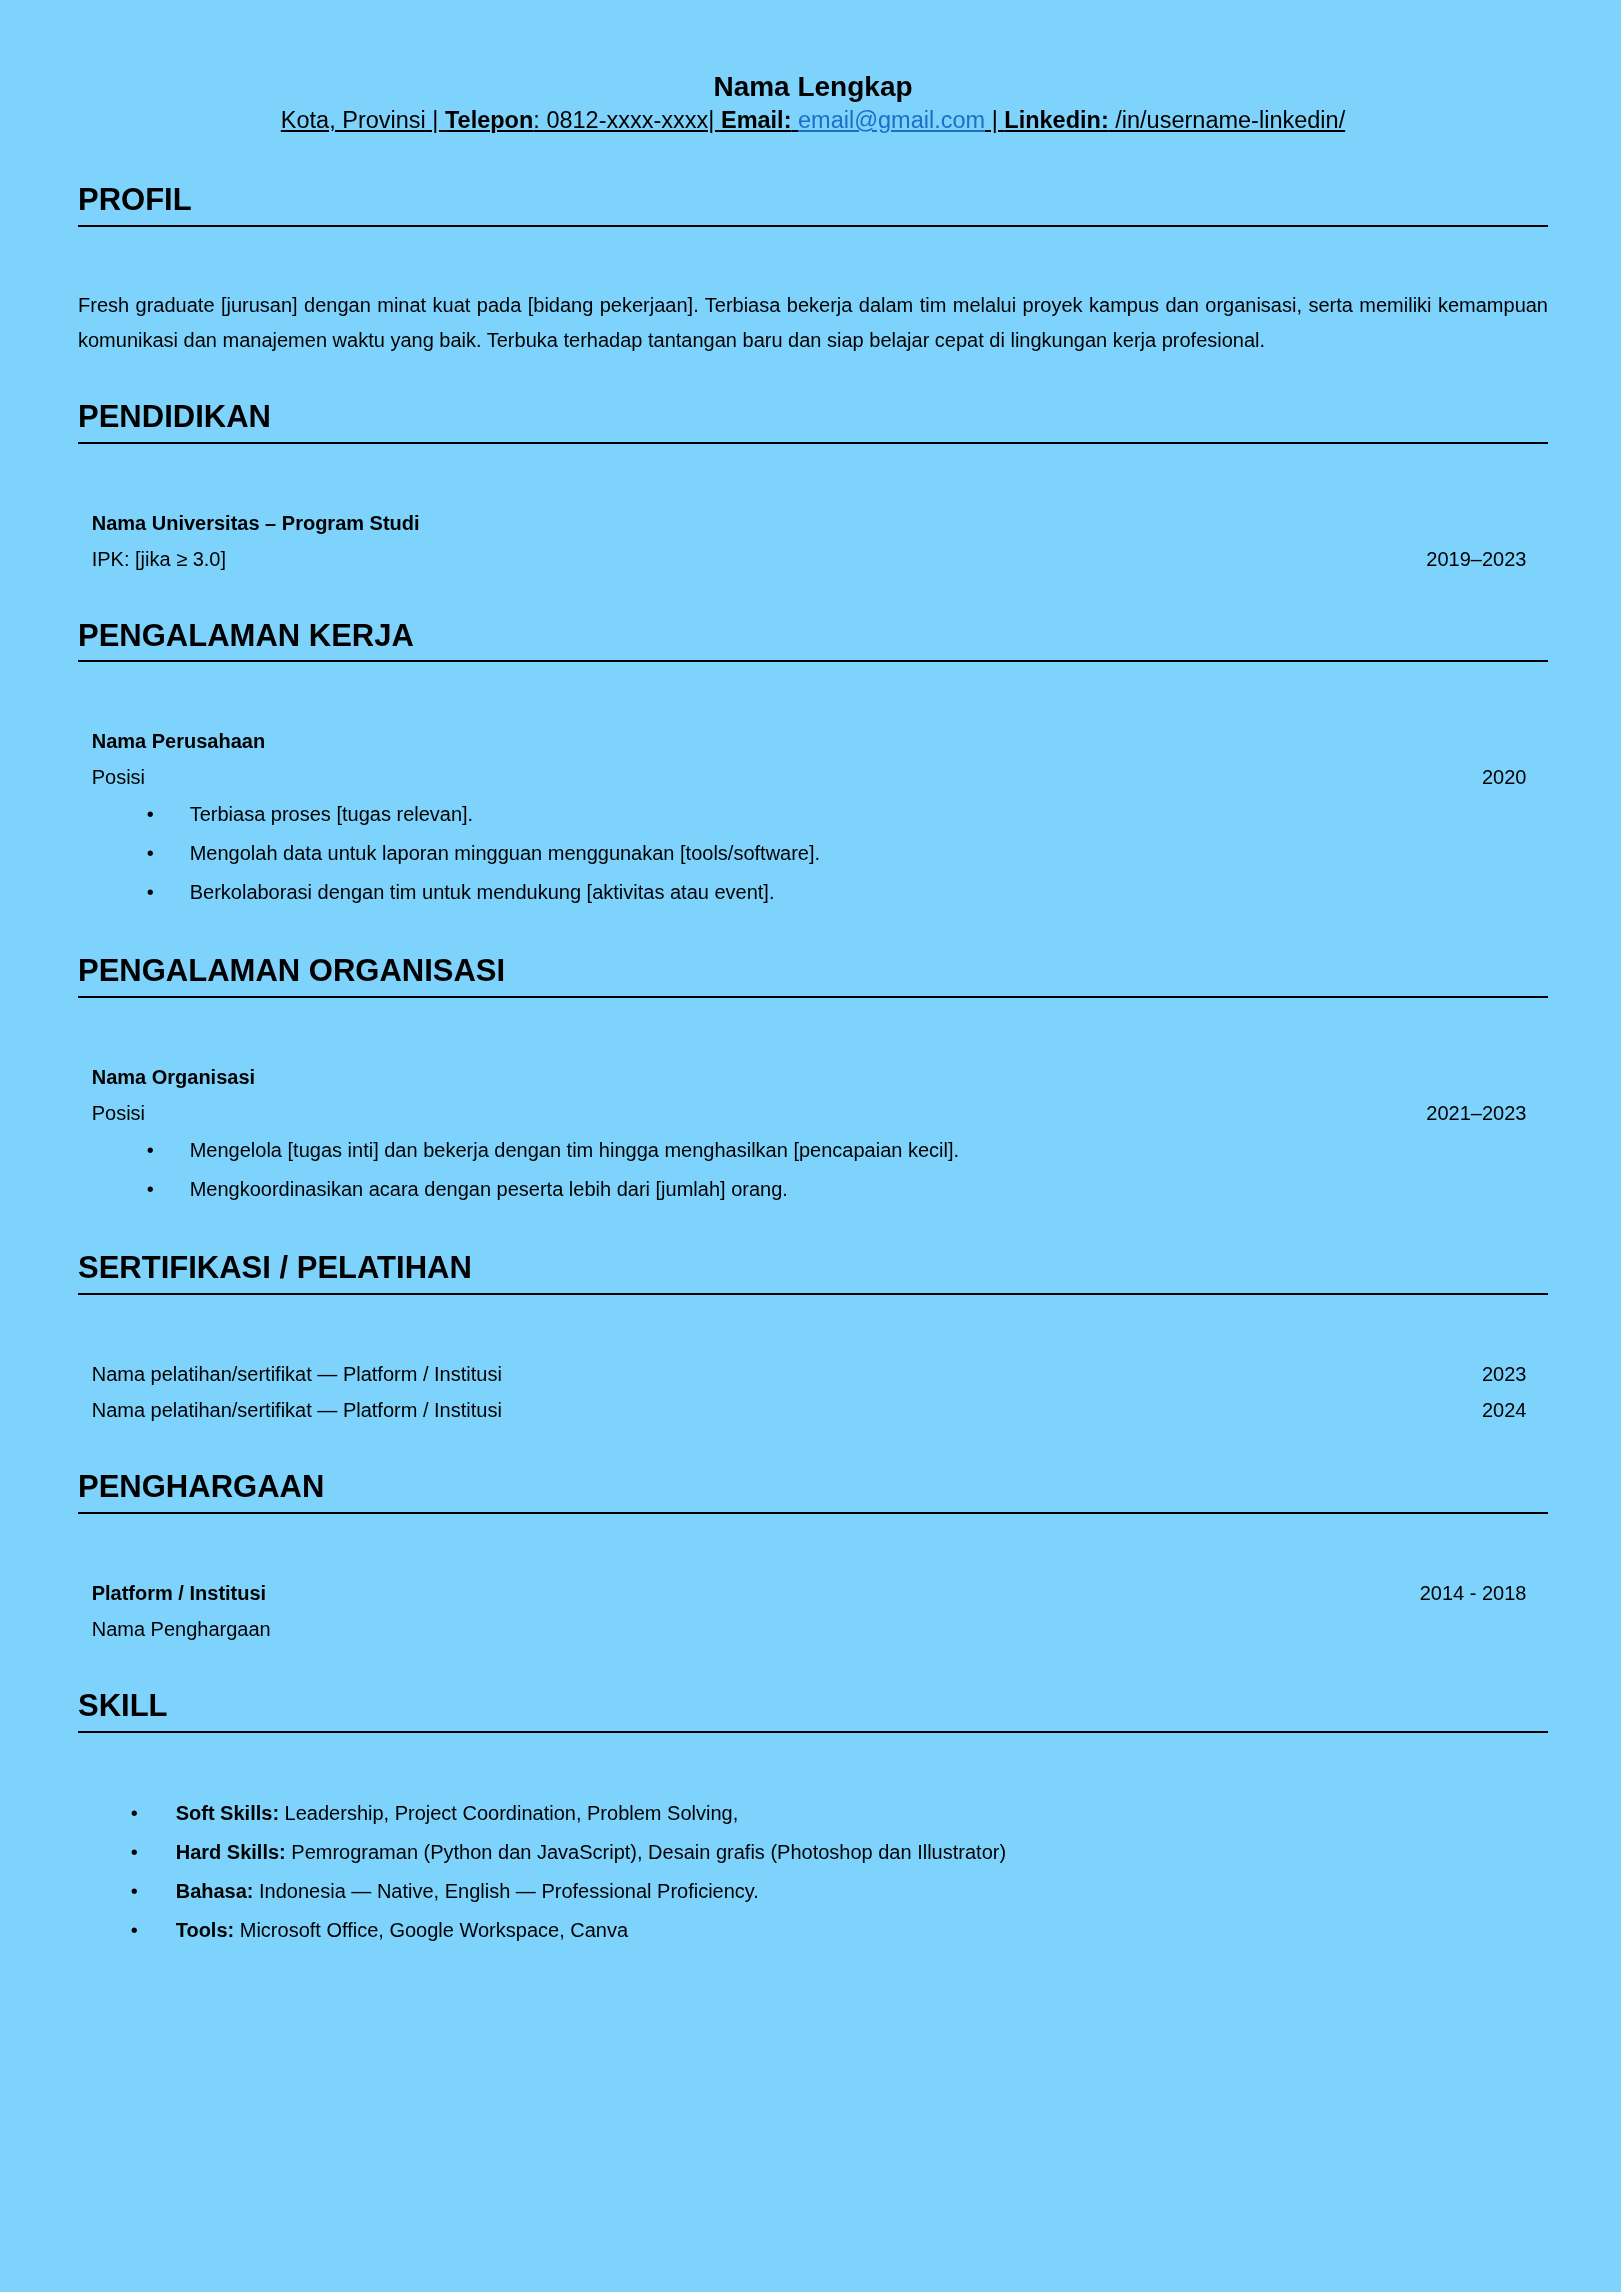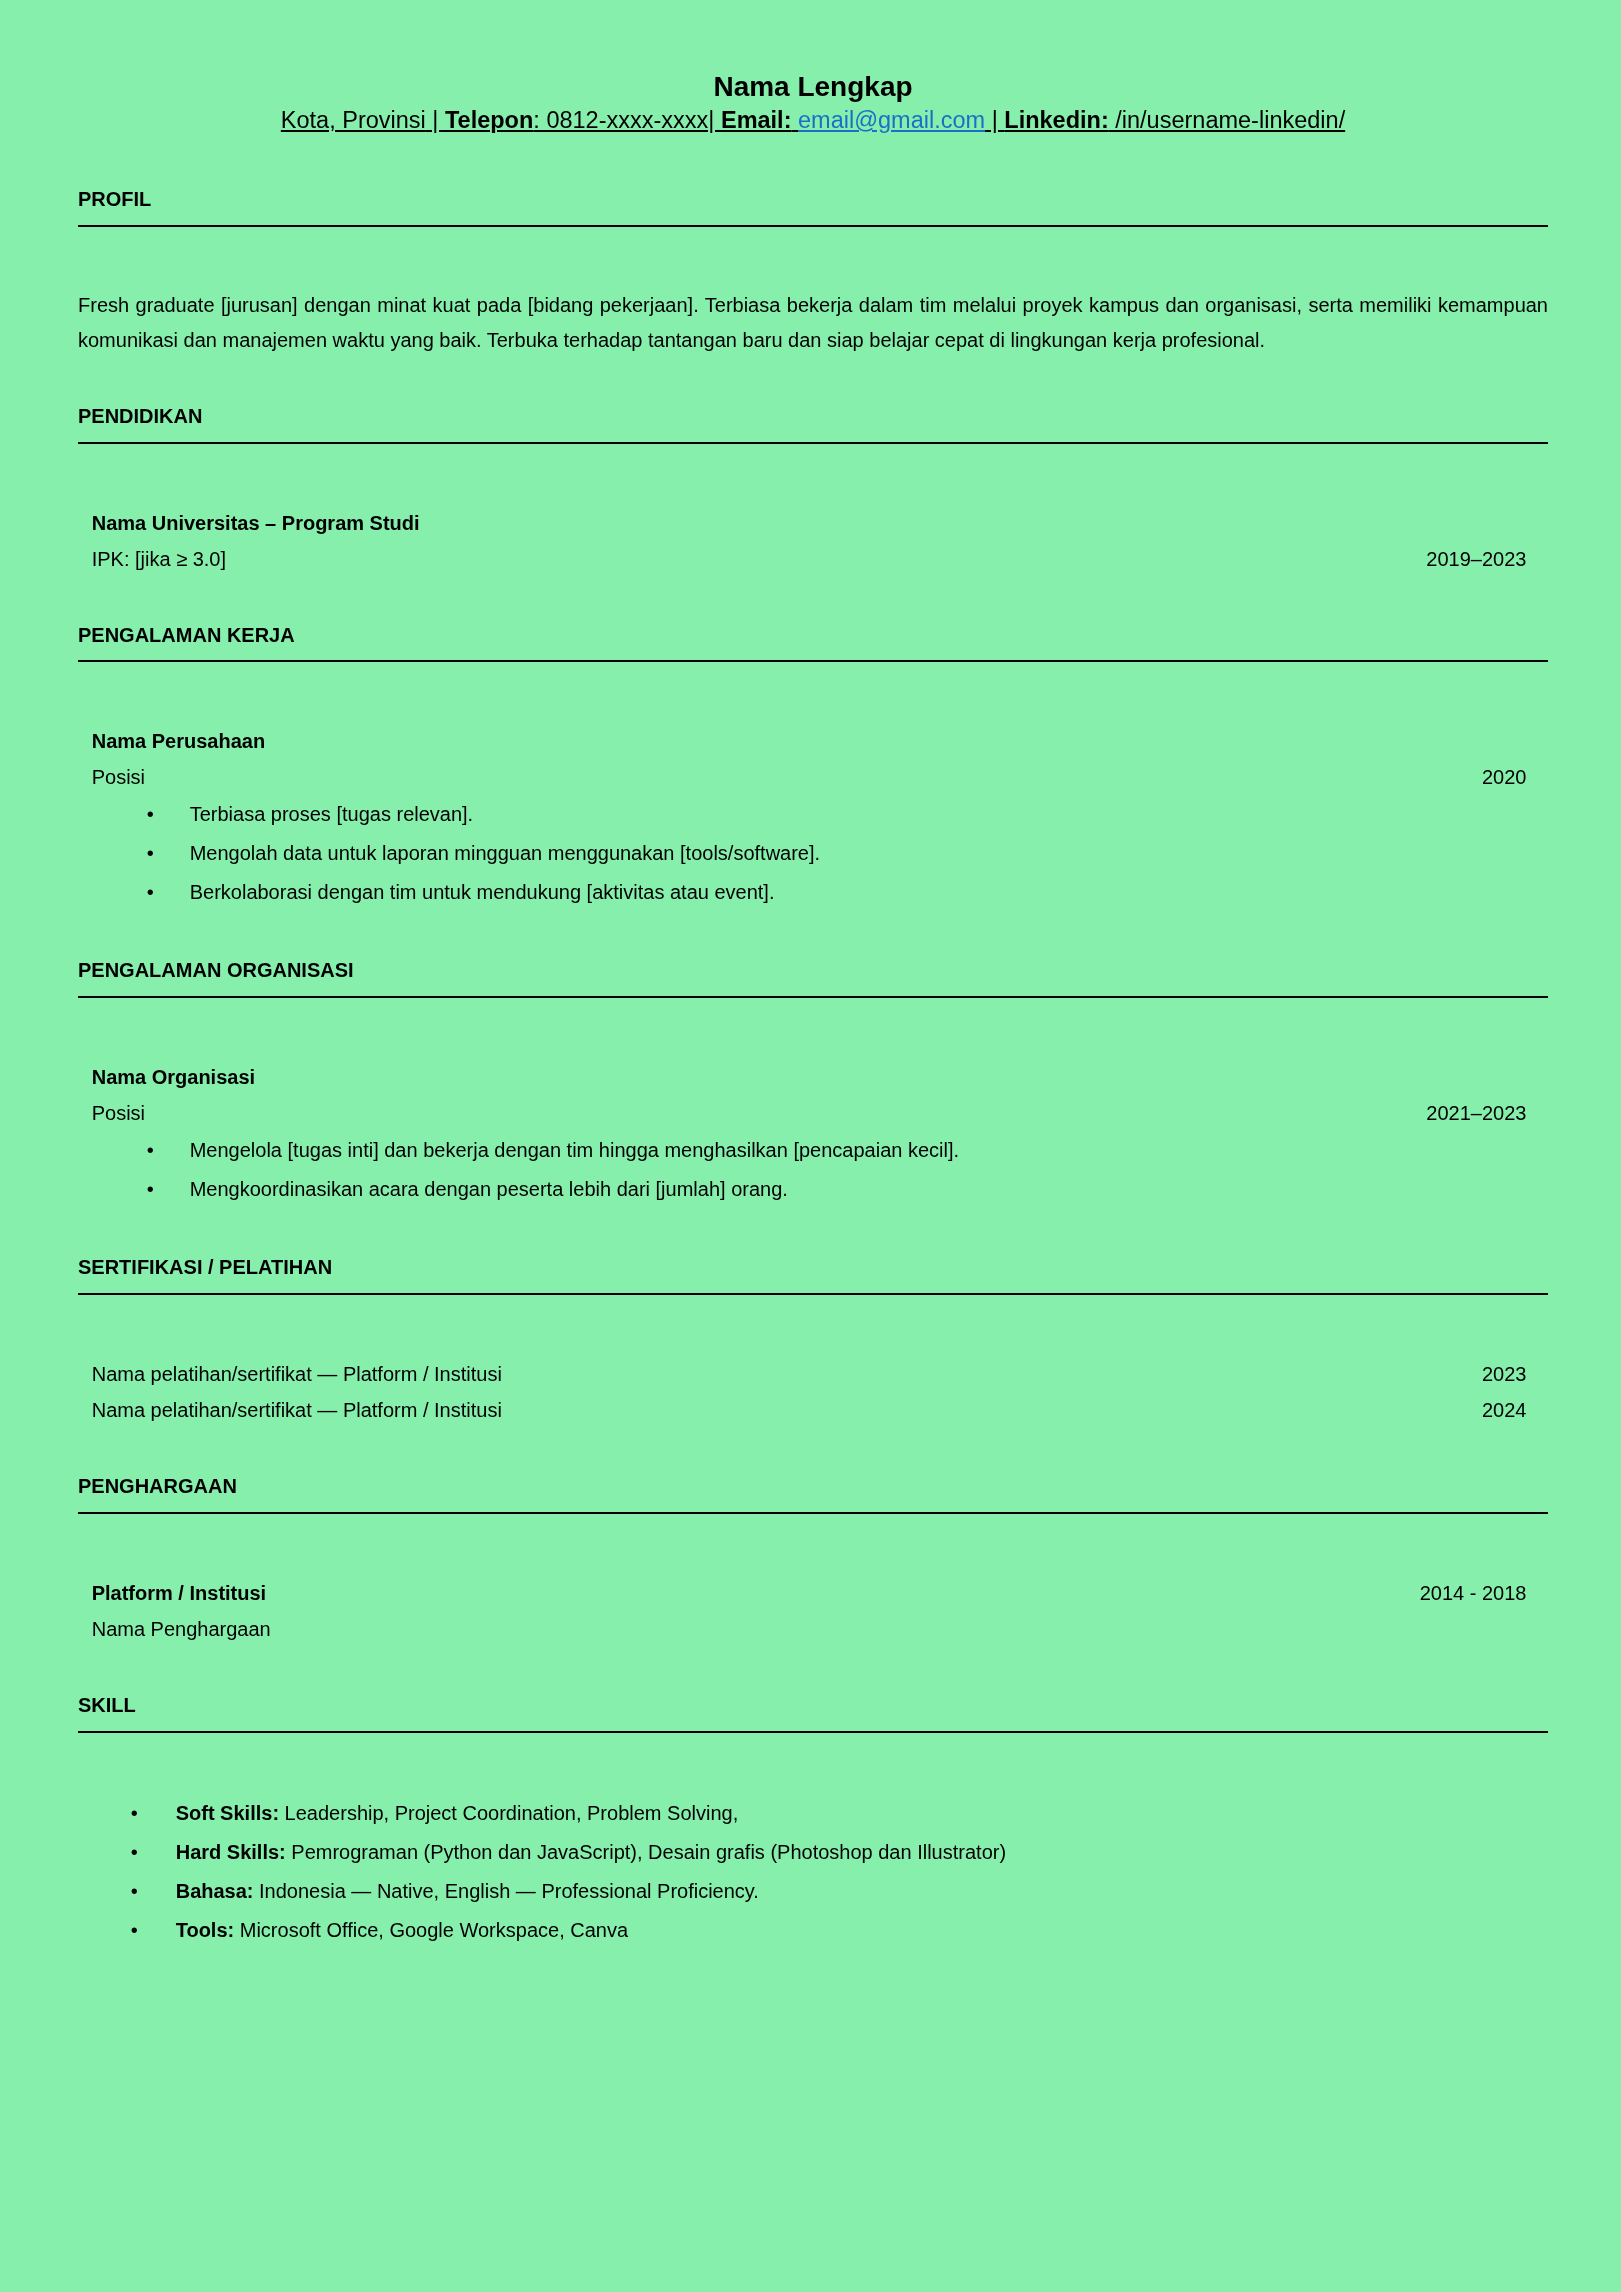--- a/index.html
+++ b/index.html
@@ -1,21 +1,21 @@
 <!DOCTYPE html>
 <html><head>
 <meta charset="utf-8">
 <style>
   html, body { margin: 0; padding: 0; background: #e8e8e8; }
   .page {
     position: relative;
     width: 1621px;
     height: 2293px;
     margin: 0 auto;
-    background: #86efac;
+    background: #7dd3fc;
     color: #000000;
     font-family: "Liberation Sans", "DejaVu Sans", sans-serif;
     box-sizing: border-box;
     padding: 69px 73px 0 78px;
   }
   .name {
     text-align: center;
     font-size: 28px;
     font-weight: bold;
     line-height: 35px;
@@ -30,21 +30,21 @@
   }
   .contact .b { font-weight: bold; }
   .contact a.email-link {
     color: #1a70c8;
     text-decoration: underline;
     cursor: pointer;
   }
   section { margin-bottom: 43px; }
   h2 {
     margin: 0;
-    font-size: 20px;
+    font-size: 31px;
     font-weight: bold;
     line-height: 31px;
     padding-bottom: 9.8px;
     border-bottom: 2px solid #000000;
   }
   .sec-body {
     margin-top: 61px;
     font-size: 20px;
     line-height: 36px;
   }

